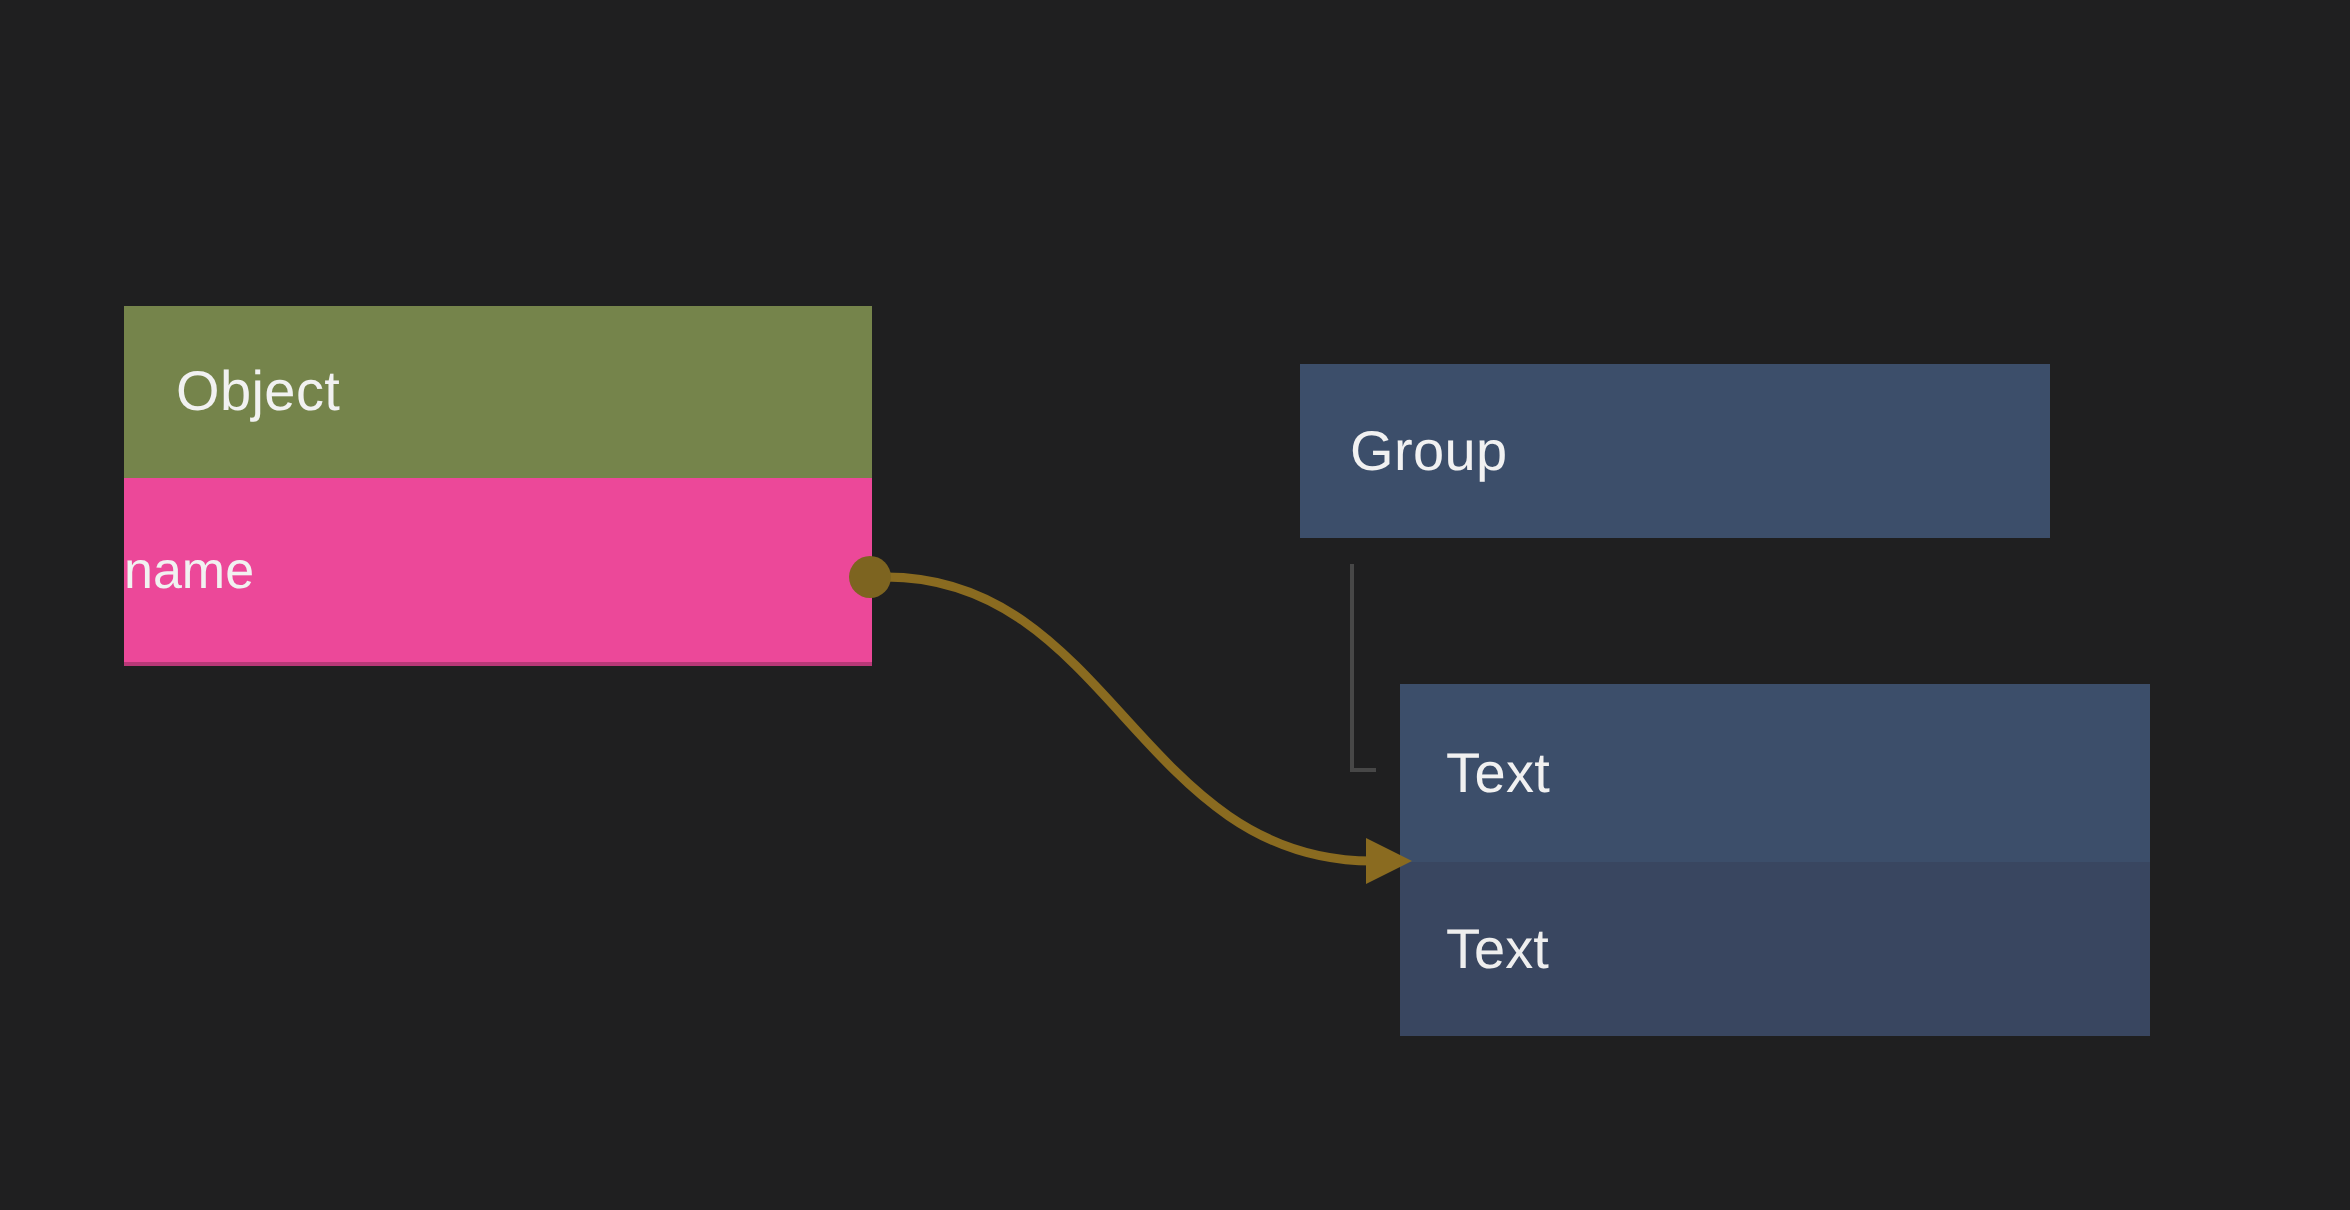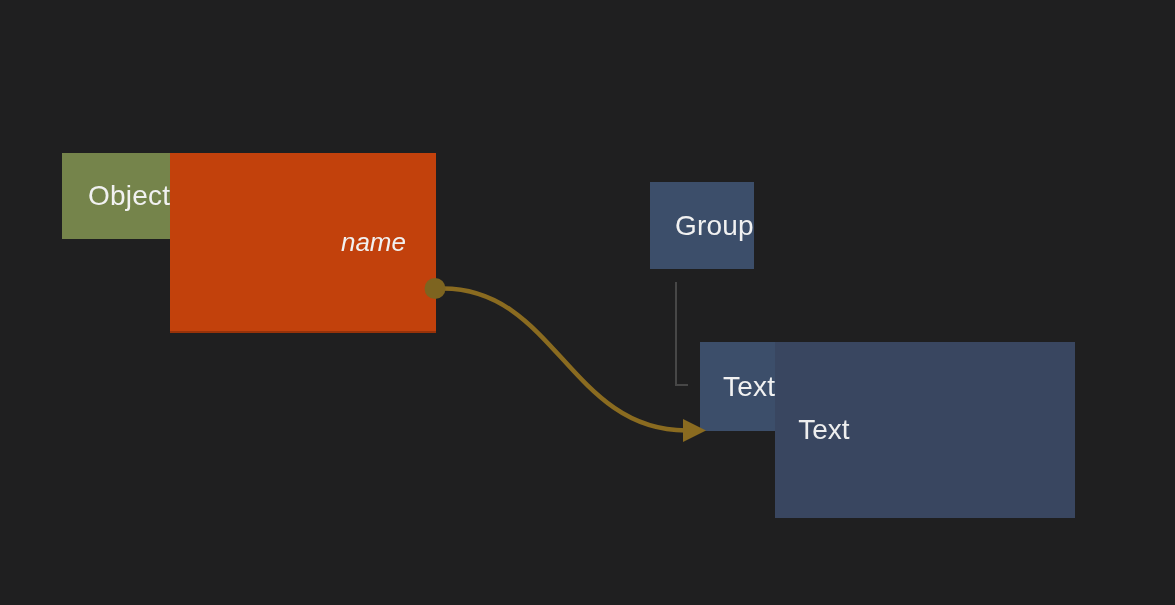--- a/index.html
+++ b/index.html
@@ -18,45 +18,43 @@
   .overlay {
     position: absolute;
     left: 0; top: 0;
     width: 1175px; height: 605px;
     pointer-events: none;
     z-index: 5;
   }
   .node {
     position: absolute;
     display: flex;
-    flex-direction: row;
+    flex-direction: column;
     z-index: 2;
   }
   .node-header {
     display: flex;
     align-items: center;
     flex: 0 0 auto;
   }
   .node-title {
     color: #f1f1f1;
     font-size: 28px;
     letter-spacing: 0.2px;
   }
   
   .node-object { left: 62px; top: 153px; width: 374px; height: 180px; }
   .node-object .node-header { height: 86px; background: #75844b; padding-left: 26px; }
   .node-object .node-body {
     flex: 1 1 auto;
-    background: #c2410c;
+    background: #ec4899;
     border-bottom: 2px solid rgba(0,0,0,0.22);
     display: flex;
     align-items: center;
-    justify-content: flex-end;
     padding-right: 30px;
-    font-style: italic;
   }
   .port-label {
     color: #f1f1f1;
     font-size: 26px;
   }
   
   .node-group { left: 650px; top: 182px; width: 375px; height: 112px; }
   .node-group .node-header { height: 87px; background: #3c4e6a; padding-left: 25px; }
   
   .node-text { left: 700px; top: 297px; width: 375px; height: 176px; margin-top: 45px; }

